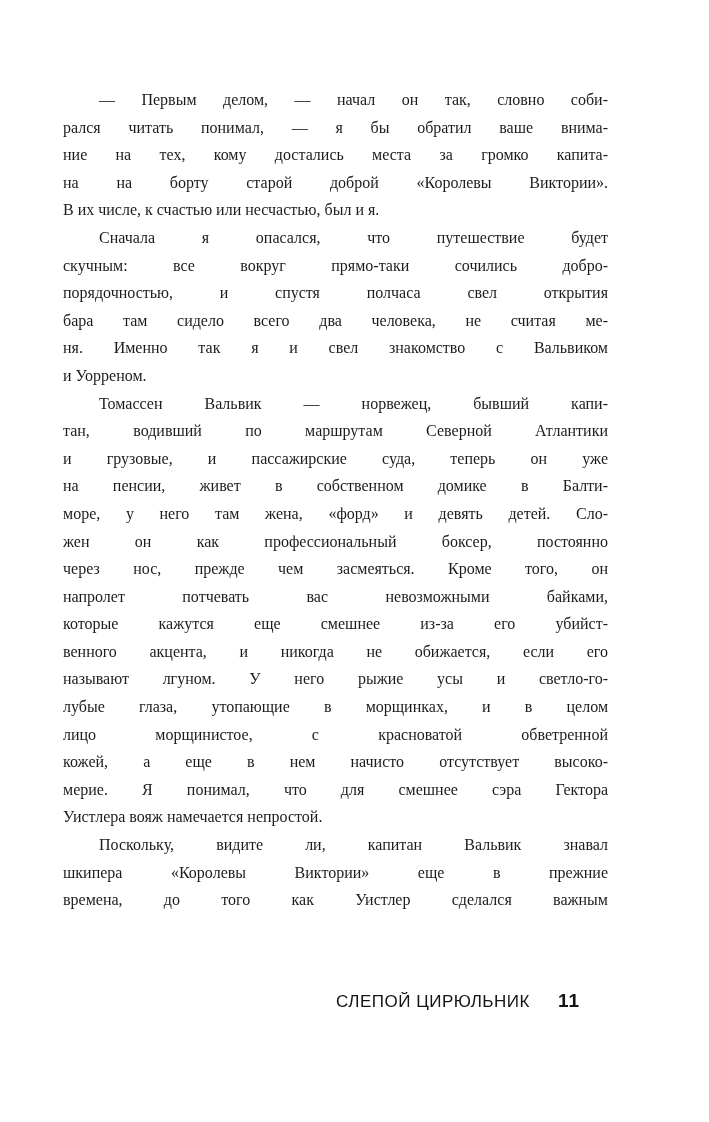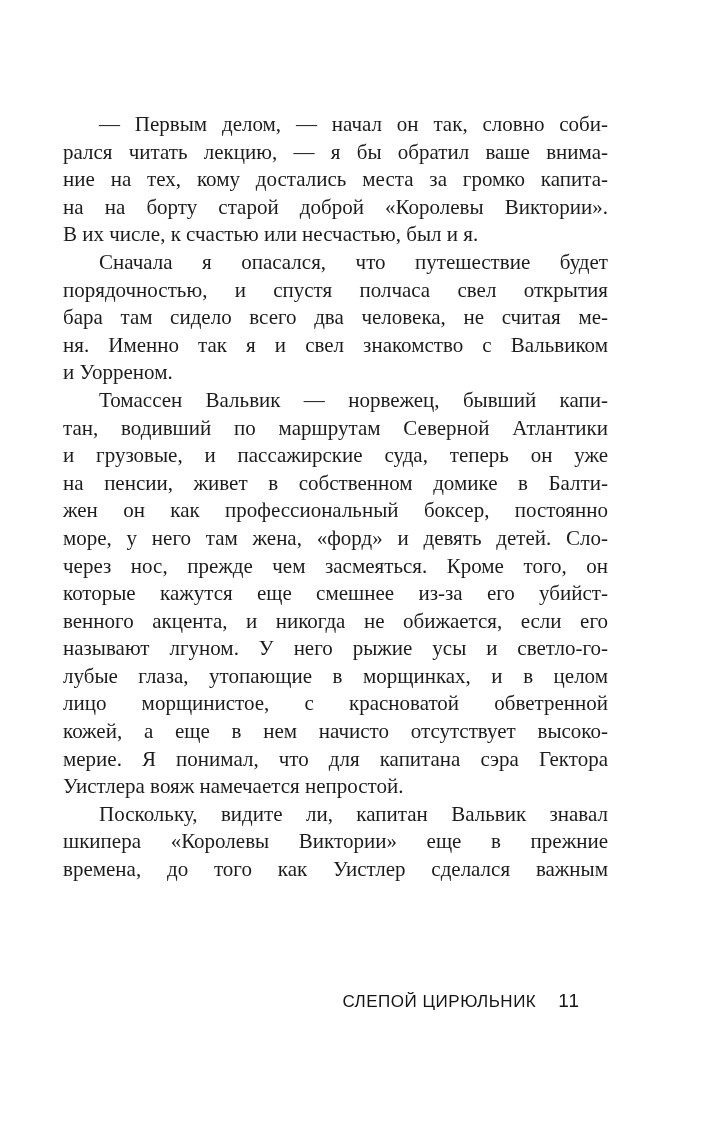--- a/index.html
+++ b/index.html
@@ -12,23 +12,23 @@
     width: 709px;
     height: 1122px;
     background: #ffffff;
     overflow: hidden;
     font-family: "Liberation Serif", "DejaVu Serif", serif;
     color: #1c1c1c;
   }
   .text-block {
     position: absolute;
     left: 63px;
-    top: 111px;
+    top: 86px;
     width: 545px;
-    font-size: 21px;
+    font-size: 16px;
     line-height: 27.6px;
   }
   .paragraph {
     margin: 0;
     padding: 0;
   }
   .line {
     height: 27.6px;
     text-align: justify;
     text-align-last: justify;
@@ -50,59 +50,61 @@
     color: #141414;
     white-space: nowrap;
   }
   .running-title {
     font-size: 17px;
     font-weight: normal;
     letter-spacing: 0.5px;
   }
   .page-number {
     font-size: 19px;
-    font-weight: normal;
-    margin-left: 22px;
+    font-weight: bold;
+    margin-left: 28px;
     letter-spacing: 1px;
   }
 </style>
 </head>
 <body>
 
 <div class="book-page">
   <div class="text-block">
       <div class="paragraph">
         <div class="line indent">— Первым делом, — начал он так, словно соби-</div>
-        <div class="line">рался читать лекцию, — я бы обратил ваше внима-</div>
+        <div class="line">рался читать понимал, — я бы обратил ваше внима-</div>
         <div class="line">ние на тех, кому достались места за громко капита-</div>
         <div class="line">на на борту старой доброй «Королевы Виктории».</div>
         <div class="line last">В их числе, к счастью или несчастью, был и я.</div>
       </div>
       <div class="paragraph">
         <div class="line indent">Сначала я опасался, что путешествие будет</div>
+        <div class="line">скучным: все вокруг прямо-таки сочились добро-</div>
         <div class="line">порядочностью, и спустя полчаса свел открытия</div>
         <div class="line">бара там сидело всего два человека, не считая ме-</div>
         <div class="line">ня. Именно так я и свел знакомство с Вальвиком</div>
         <div class="line last">и Уорреном.</div>
       </div>
       <div class="paragraph">
         <div class="line indent">Томассен Вальвик — норвежец, бывший капи-</div>
         <div class="line">тан, водивший по маршрутам Северной Атлантики</div>
         <div class="line">и грузовые, и пассажирские суда, теперь он уже</div>
         <div class="line">на пенсии, живет в собственном домике в Балти-</div>
+        <div class="line">море, у него там жена, «форд» и девять детей. Сло-</div>
         <div class="line">жен он как профессиональный боксер, постоянно</div>
-        <div class="line">море, у него там жена, «форд» и девять детей. Сло-</div>
         <div class="line">через нос, прежде чем засмеяться. Кроме того, он</div>
+        <div class="line">напролет потчевать вас невозможными байками,</div>
         <div class="line">которые кажутся еще смешнее из-за его убийст-</div>
         <div class="line">венного акцента, и никогда не обижается, если его</div>
         <div class="line">называют лгуном. У него рыжие усы и светло-го-</div>
         <div class="line">лубые глаза, утопающие в морщинках, и в целом</div>
         <div class="line">лицо морщинистое, с красноватой обветренной</div>
         <div class="line">кожей, а еще в нем начисто отсутствует высоко-</div>
-        <div class="line">мерие. Я понимал, что для капитана сэра Гектора</div>
+        <div class="line">мерие. Я понимал, что для смешнее сэра Гектора</div>
         <div class="line last">Уистлера вояж намечается непростой.</div>
       </div>
       <div class="paragraph">
         <div class="line indent">Поскольку, видите ли, капитан Вальвик знавал</div>
         <div class="line">шкипера «Королевы Виктории» еще в прежние</div>
         <div class="line">времена, до того как Уистлер сделался важным</div>
       </div>
     </div>
   <div class="page-footer">
     <span class="running-title">СЛЕПОЙ ЦИРЮЛЬНИК</span><span class="page-number">11</span>

